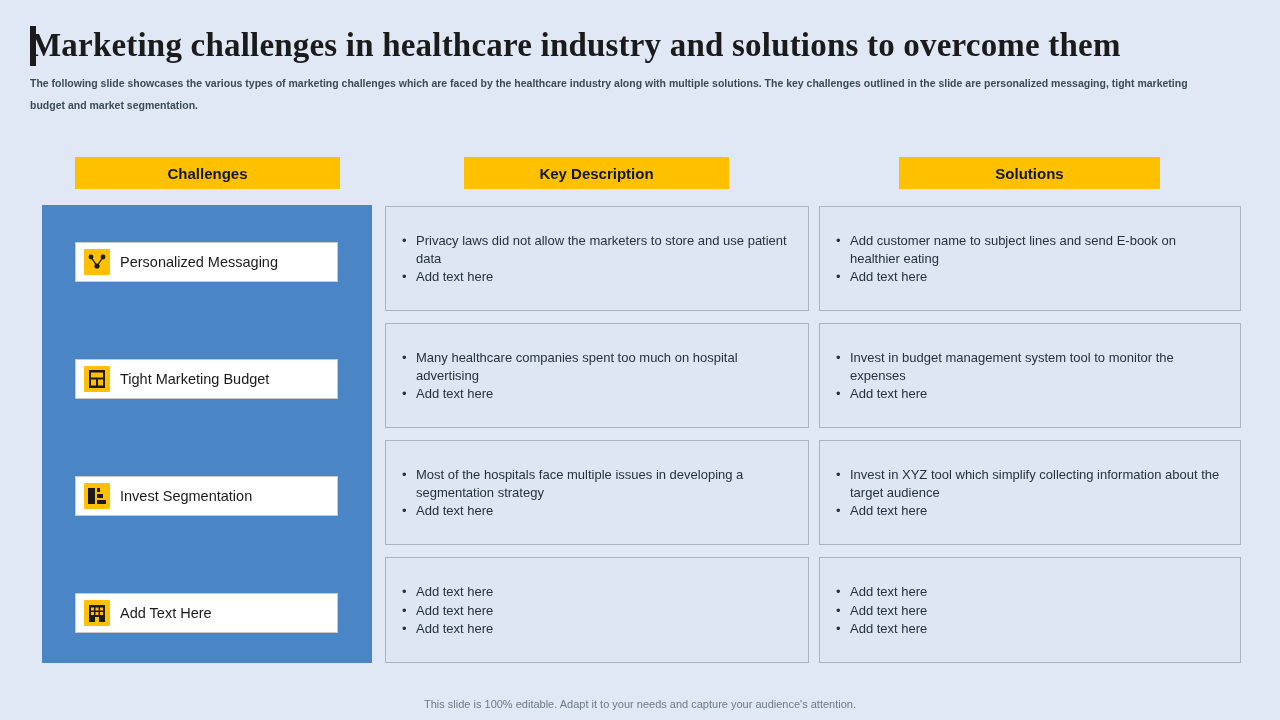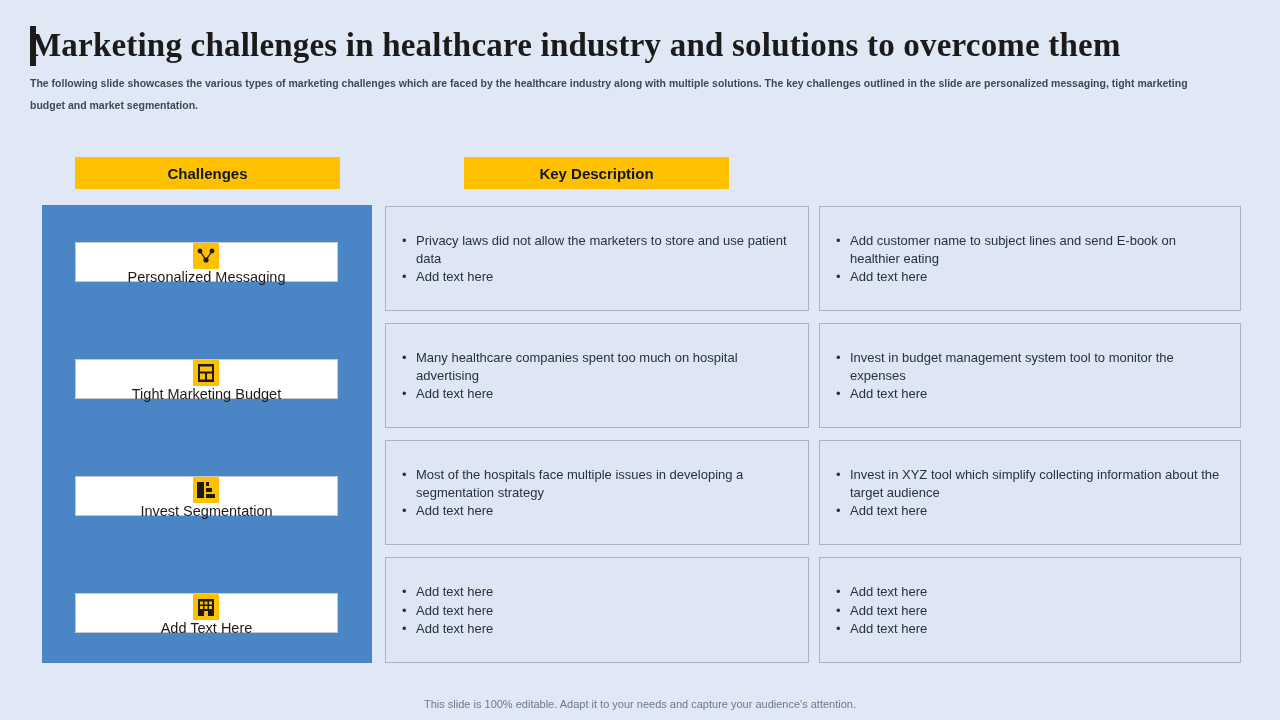--- a/index.html
+++ b/index.html
@@ -80,21 +80,20 @@
   .challenge-item {
     position: absolute;
     left: 75px;
     width: 263px;
     height: 40px;
     background: #ffffff;
     border: 1px solid #c9c9c9;
     display: flex;
     align-items: center;
     box-sizing: border-box;
-    flex-direction: column;
   }
   #chall-0 { top: 242px; }
   #chall-1 { top: 359px; }
   #chall-2 { top: 476px; }
   #chall-3 { top: 593px; }
   .challenge-icon {
     width: 26px;
     height: 26px;
     margin-left: 8px;
     margin-right: 10px;
@@ -162,20 +161,21 @@
 <body>
 
 <div class="slide">
 
   <div class="title-rule"></div>
   <div class="title">Marketing challenges in healthcare industry and solutions to overcome them</div>
   <div class="subtitle">The following slide showcases the various types of marketing challenges which are faced by the healthcare industry along with multiple solutions. The key challenges outlined in the slide are personalized messaging, tight marketing budget and market segmentation.</div>
 
   <div class="col-header" id="hdr-challenges">Challenges</div>
   <div class="col-header" id="hdr-keydesc">Key Description</div>
+  <div class="col-header" id="hdr-solutions">Solutions</div>
 
   <div class="challenge-panel"></div>
 
   <div class="challenge-item" id="chall-0">
     <span class="challenge-icon">
       <svg class="ic-svg" width="26" height="26" viewBox="0 0 26 26">
         <circle cx="7" cy="8" r="2.4" fill="#1b1b1b"></circle>
         <circle cx="19" cy="8" r="2.4" fill="#1b1b1b"></circle>
         <circle cx="13" cy="17" r="2.6" fill="#1b1b1b"></circle>
         <path d="M7 8 L13 17 L19 8" stroke="#1b1b1b" stroke-width="1.3" fill="none"></path>

